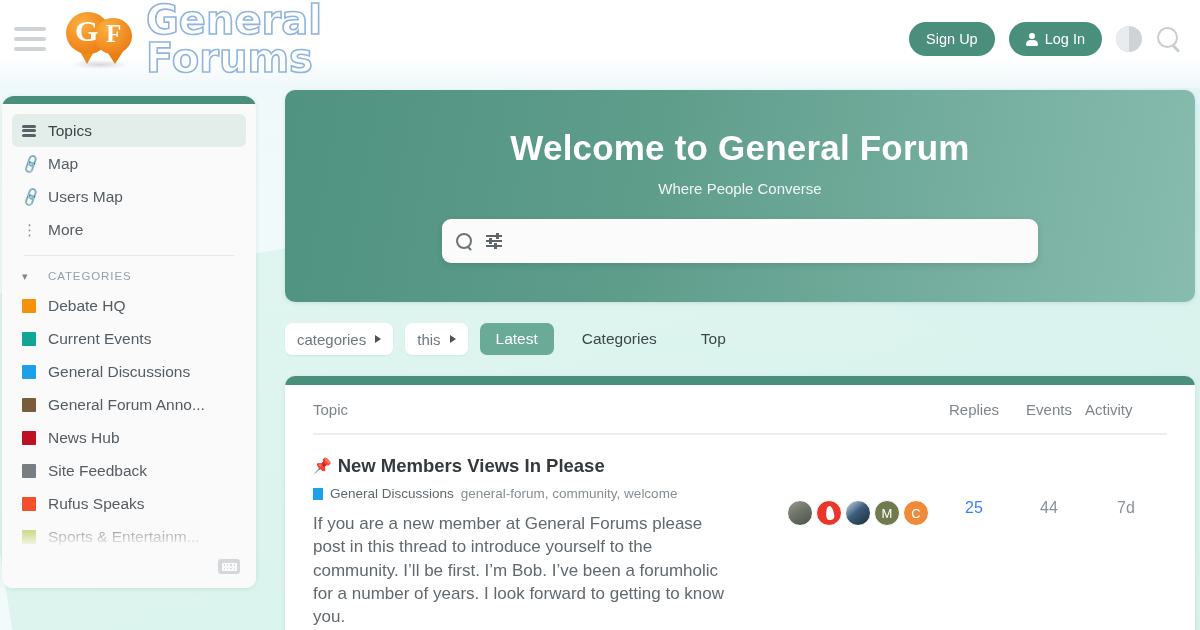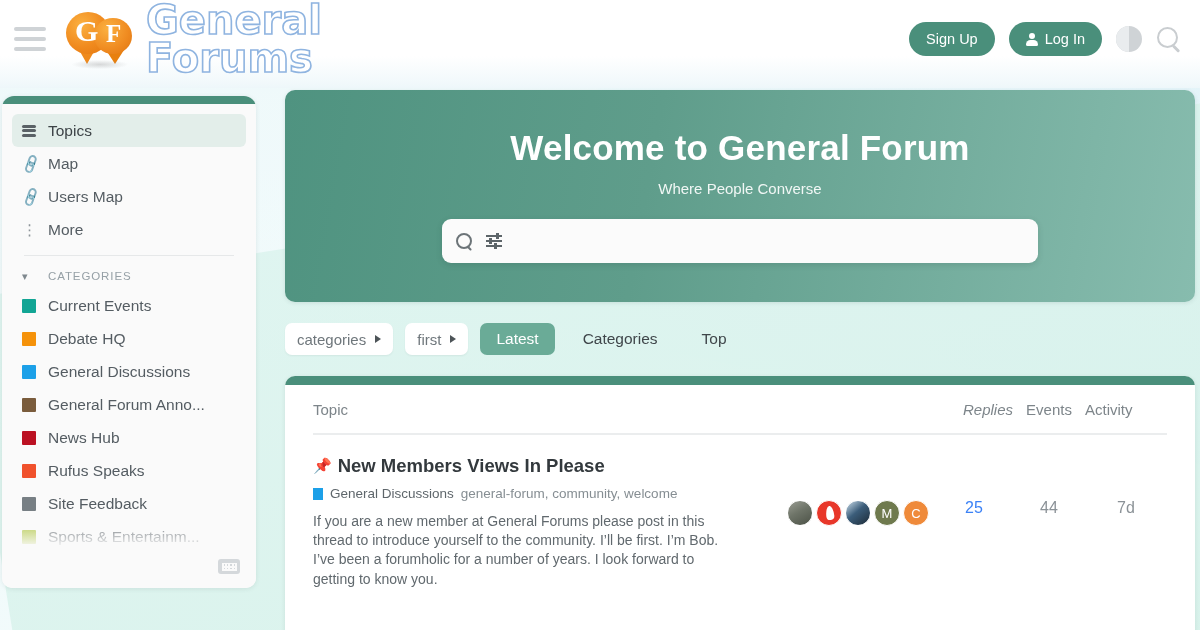--- a/index.html
+++ b/index.html
@@ -274,40 +274,40 @@
   }
   .list-topbar { height: 9px; background: #4a8f7b; }
   .list-body { padding: 0 28px; }
 
   .thead {
     display: flex; align-items: center; height: 50px;
     border-bottom: 2px solid #ebedee;
     color: #7d858a; font-size: 15px;
   }
   .th-topic { flex: 1; }
-  .th-replies { width: 78px; text-align: right; font-style: italic; }
+  .th-replies { width: 78px; text-align: center; }
   .th-views { width: 72px; text-align: center; }
   .th-activity { width: 82px; text-align: left; }
 
   .trow { display: flex; padding: 20px 0 0 0; }
   .tcol-main { flex: 1; padding-right: 18px; }
   .topic-title {
     font-size: 18.5px; color: #33393d; font-weight: bold; cursor: pointer;
     display: flex; align-items: center; gap: 6px;
   }
   .pin-icon { color: #6d757a; font-size: 15px; }
   .topic-meta {
     margin-top: 9px; display: flex; align-items: center; gap: 7px;
     font-size: 13.5px; color: #7c8489;
   }
   .meta-swatch { width: 10px; height: 12px; background: #1ca0e8; flex: none; }
   .meta-cat { color: #5e666b; cursor: pointer; }
   .meta-tags { color: #868e93; }
   .topic-excerpt {
-    margin-top: 11px; font-size: 14px; line-height: 1.37; color: #61696e;
+    margin-top: 11px; font-size: 17px; line-height: 1.37; color: #61696e;
     max-width: 420px;
   }
 
   .tcol-avatars {
     width: 148px; display: flex; align-items: flex-start; padding-top: 45px;
   }
   .av {
     width: 26px; height: 26px; border-radius: 50%; margin-right: 3px;
     display: flex; align-items: center; justify-content: center;
     color: #ffffff; font-size: 13px; flex: none; overflow: hidden;
@@ -415,46 +415,46 @@
       </div>
 
       <div class="nav-divider"></div>
 
       <div class="cat-header">
         <span class="chev">▾</span>
         <span>CATEGORIES</span>
       </div>
 
       <div class="cat-item">
+        <span class="cat-swatch" style="background:#f5920a"></span>
+        <span class="cat-label">Debate HQ</span>
+      </div>
+      <div class="cat-item">
         <span class="cat-swatch" style="background:#12a594"></span>
         <span class="cat-label">Current Events</span>
       </div>
       <div class="cat-item">
-        <span class="cat-swatch" style="background:#f5920a"></span>
-        <span class="cat-label">Debate HQ</span>
-      </div>
-      <div class="cat-item">
         <span class="cat-swatch" style="background:#1ca0e8"></span>
         <span class="cat-label">General Discussions</span>
       </div>
       <div class="cat-item">
         <span class="cat-swatch" style="background:#7a5c3c"></span>
         <span class="cat-label">General Forum Anno...</span>
       </div>
       <div class="cat-item">
         <span class="cat-swatch" style="background:#bb1122"></span>
         <span class="cat-label">News Hub</span>
       </div>
       <div class="cat-item">
+        <span class="cat-swatch" style="background:#777f84"></span>
+        <span class="cat-label">Site Feedback</span>
+      </div>
+      <div class="cat-item">
         <span class="cat-swatch" style="background:#f0512c"></span>
         <span class="cat-label">Rufus Speaks</span>
-      </div>
-      <div class="cat-item">
-        <span class="cat-swatch" style="background:#777f84"></span>
-        <span class="cat-label">Site Feedback</span>
       </div>
       <div class="cat-item">
         <span class="cat-swatch" style="background:#a9c132"></span>
         <span class="cat-label">Sports &amp; Entertainm...</span>
       </div>
 
     </div>
     <div class="sidebar-fade"></div>
     <div class="kbd-icon">
         <b></b>
@@ -478,21 +478,21 @@
         </span>
       </div>
     </div>
 
     <div class="navbar">
       <div class="pill">
         <span>categories</span>
         <span class="caret"></span>
       </div>
       <div class="pill">
-        <span>first</span>
+        <span>this</span>
         <span class="caret"></span>
       </div>
       <div class="tab active">Latest</div>
       <div class="tab">Categories</div>
       <div class="tab">Top</div>
     </div>
 
     <div class="list-card">
       <div class="list-topbar"></div>
       <div class="list-body">

